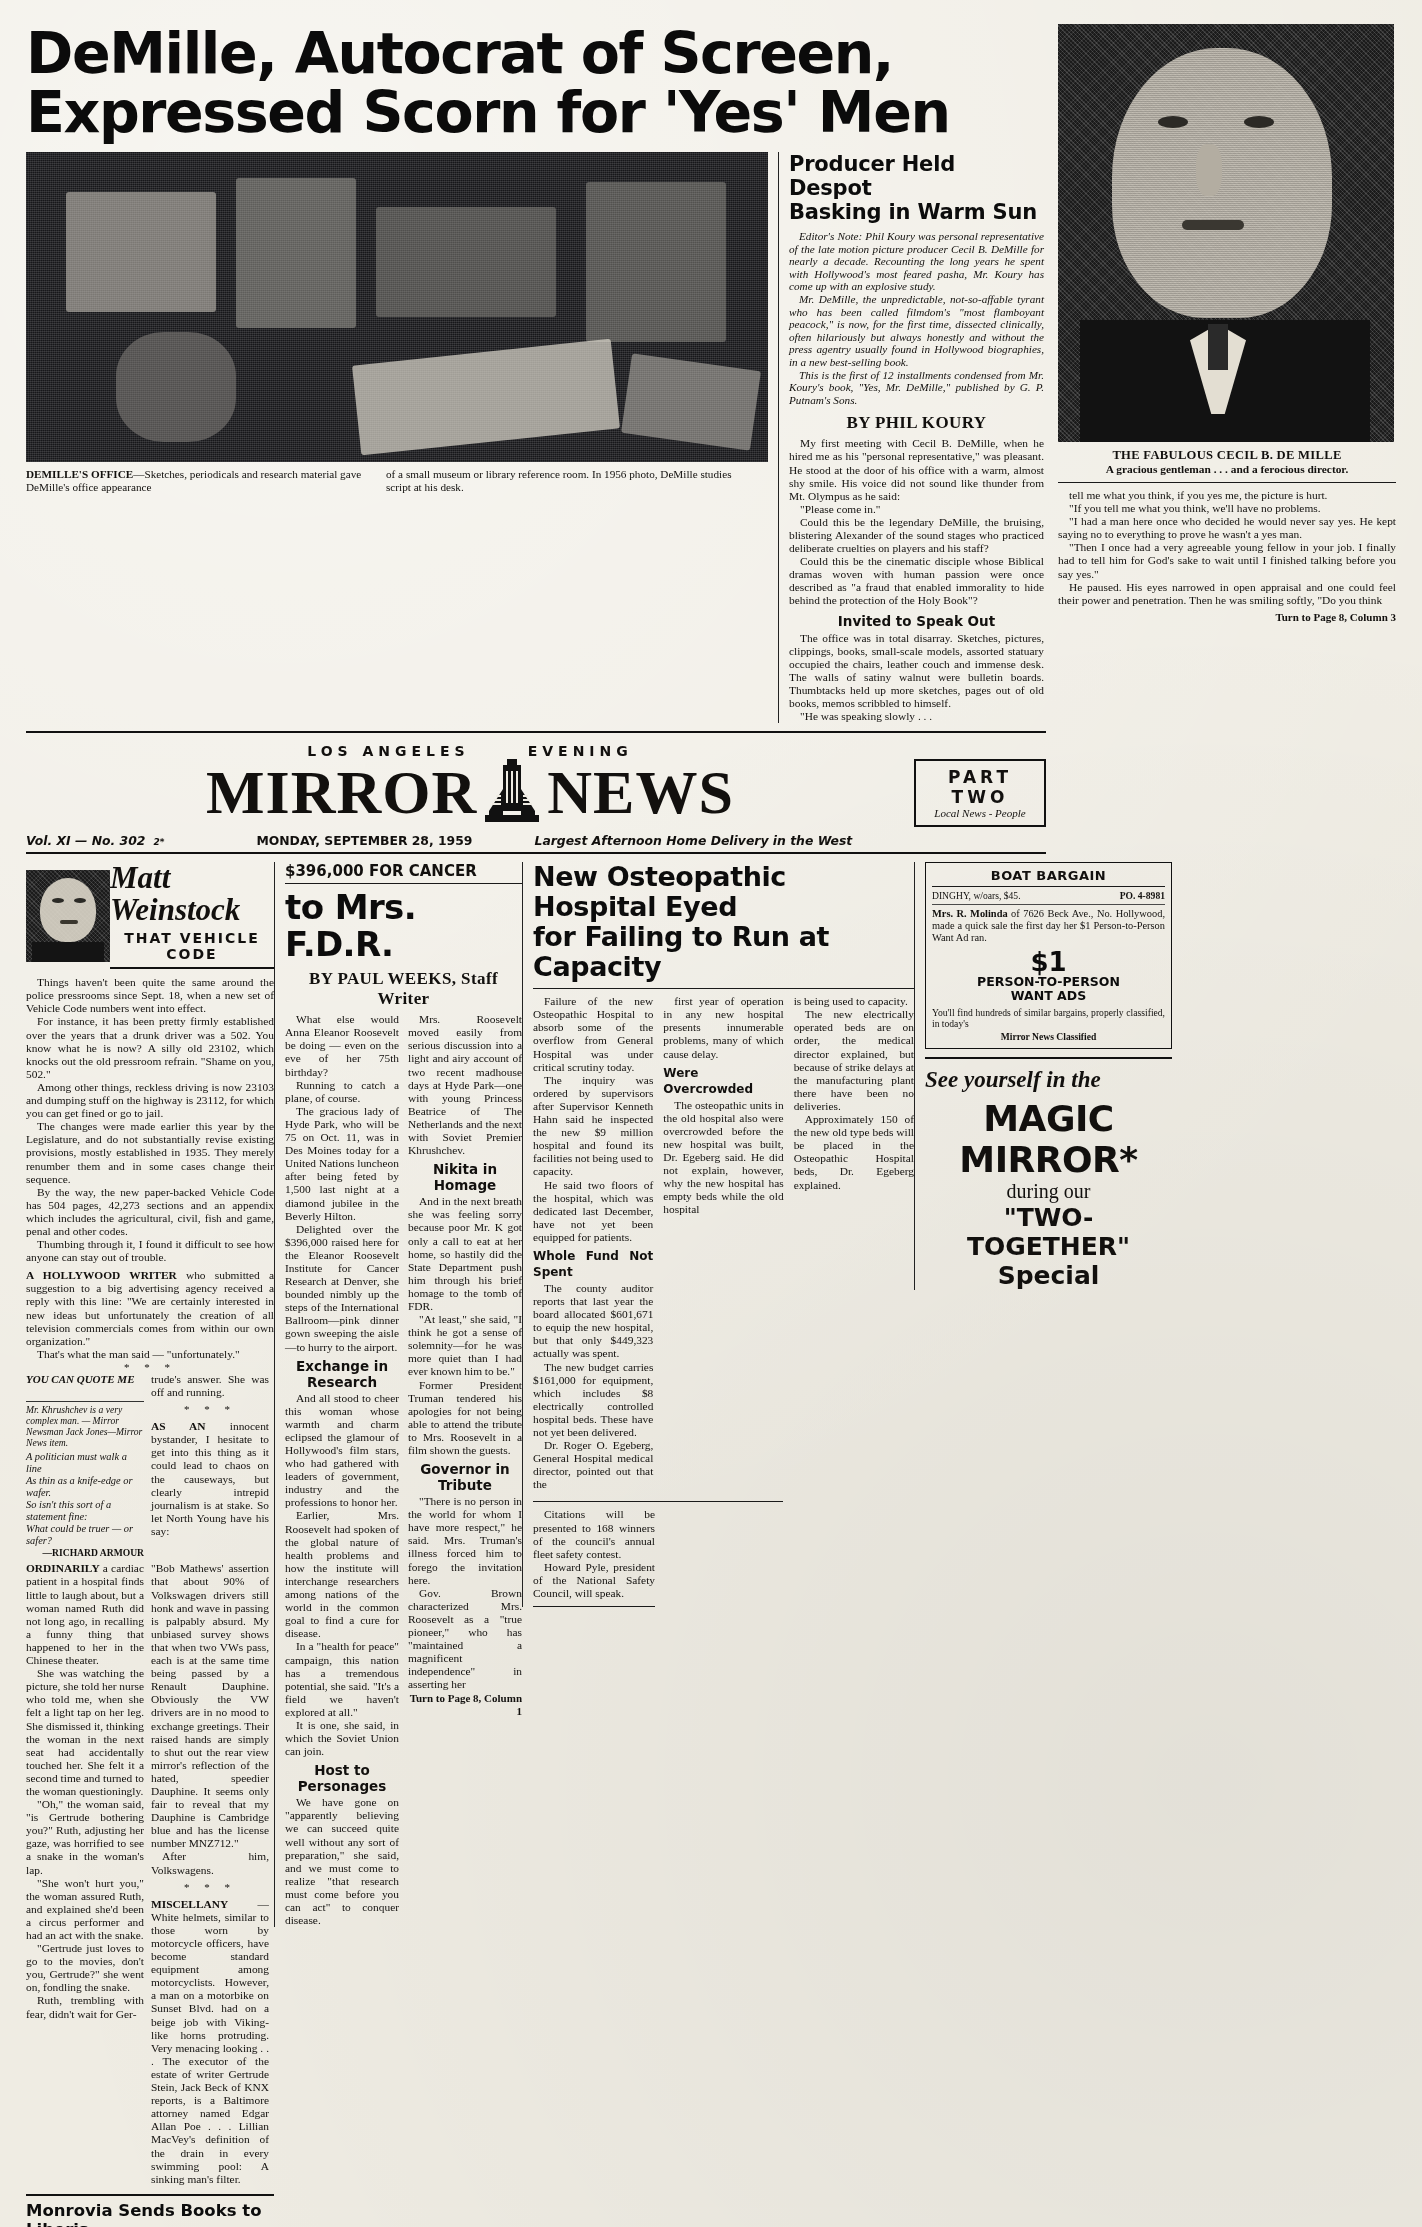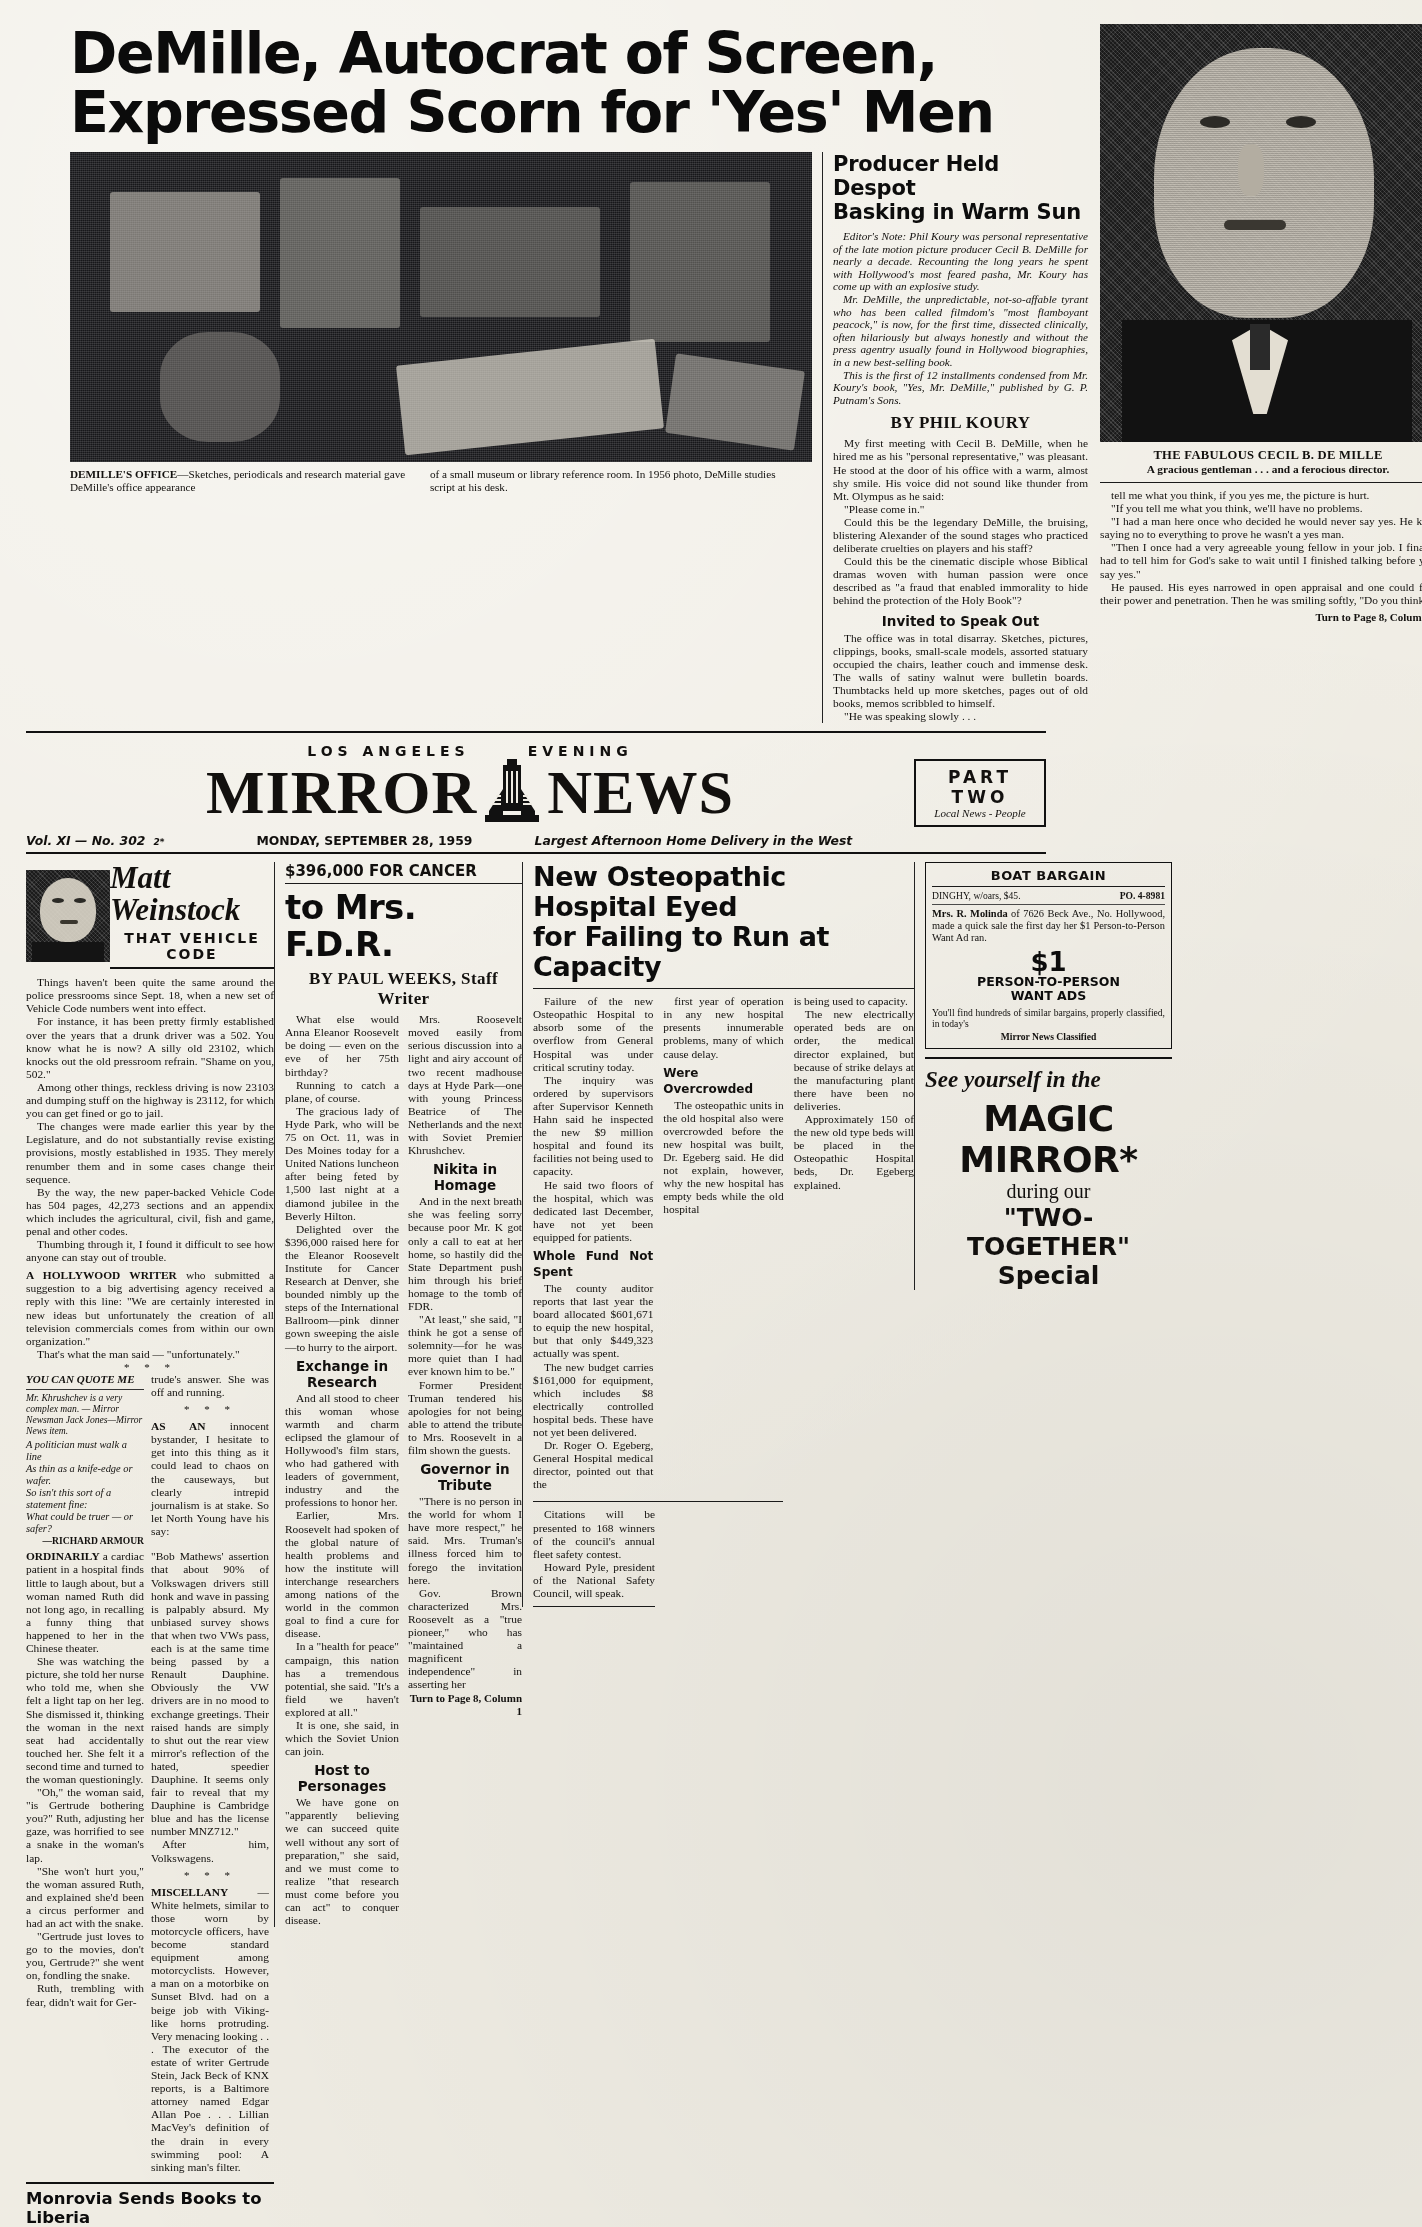--- a/index.html
+++ b/index.html
@@ -118,21 +118,21 @@
   .b { font-weight:700; }
   .i { font-style:italic; }
 </style>
 </head>
 <body>
 
 <div class="page">
 <div class="paper-tone"></div>
 <div class="inner">
 
-  <div style="display:flex;margin-left:44px;">
+  <div style="display:flex;">
 
     <div style="width:1020px;">
       <div class="mainhead">
         <span>DeMille, Autocrat of Screen,</span>
         <span class="l2">Expressed Scorn for 'Yes' Men</span>
       </div>
       <div style="height:10px"></div>
 
       <div style="display:flex; gap:10px;">
 
@@ -305,21 +305,21 @@
       </div>
       <div style="height:5px"></div>
       <div class="body-text">
         <p style="text-indent:0;"><span class="b">A HOLLYWOOD WRITER</span><span> who submitted a suggestion to a big advertising agency received a reply with this line: "We are certainly interested in new ideas but unfortunately the creation of all television commercials comes from within our own organization."</span></p>
         <p>That's what the man said — "unfortunately."</p>
       </div>
       <div class="stars">* * *</div>
 
       <div style="display:flex; gap:7px;">
         <div style="width:118px;">
-          <div class="smallcaps-head i" style="border-bottom:1px solid #333;padding-bottom:4px;">YOU CAN QUOTE ME</div>
+          <div class="smallcaps-head i" style="border-bottom:1px solid #333;padding-bottom:16px;">YOU CAN QUOTE ME</div>
           <div class="tiny i" style="margin-top:2px;">Mr. Khrushchev is a very complex man. — Mirror Newsman Jack Jones—Mirror News item.</div>
           <div class="quote-italic" style="margin-top:3px;">
             <div>A politician must walk a line</div>
             <div>As thin as a knife-edge or wafer.</div>
             <div>So isn't this sort of a statement fine:</div>
             <div>What could be truer — or safer?</div>
           </div>
           <div class="tiny b" style="text-align:right;">—RICHARD ARMOUR</div>
         </div>
         <div style="width:118px;" class="body-text">

